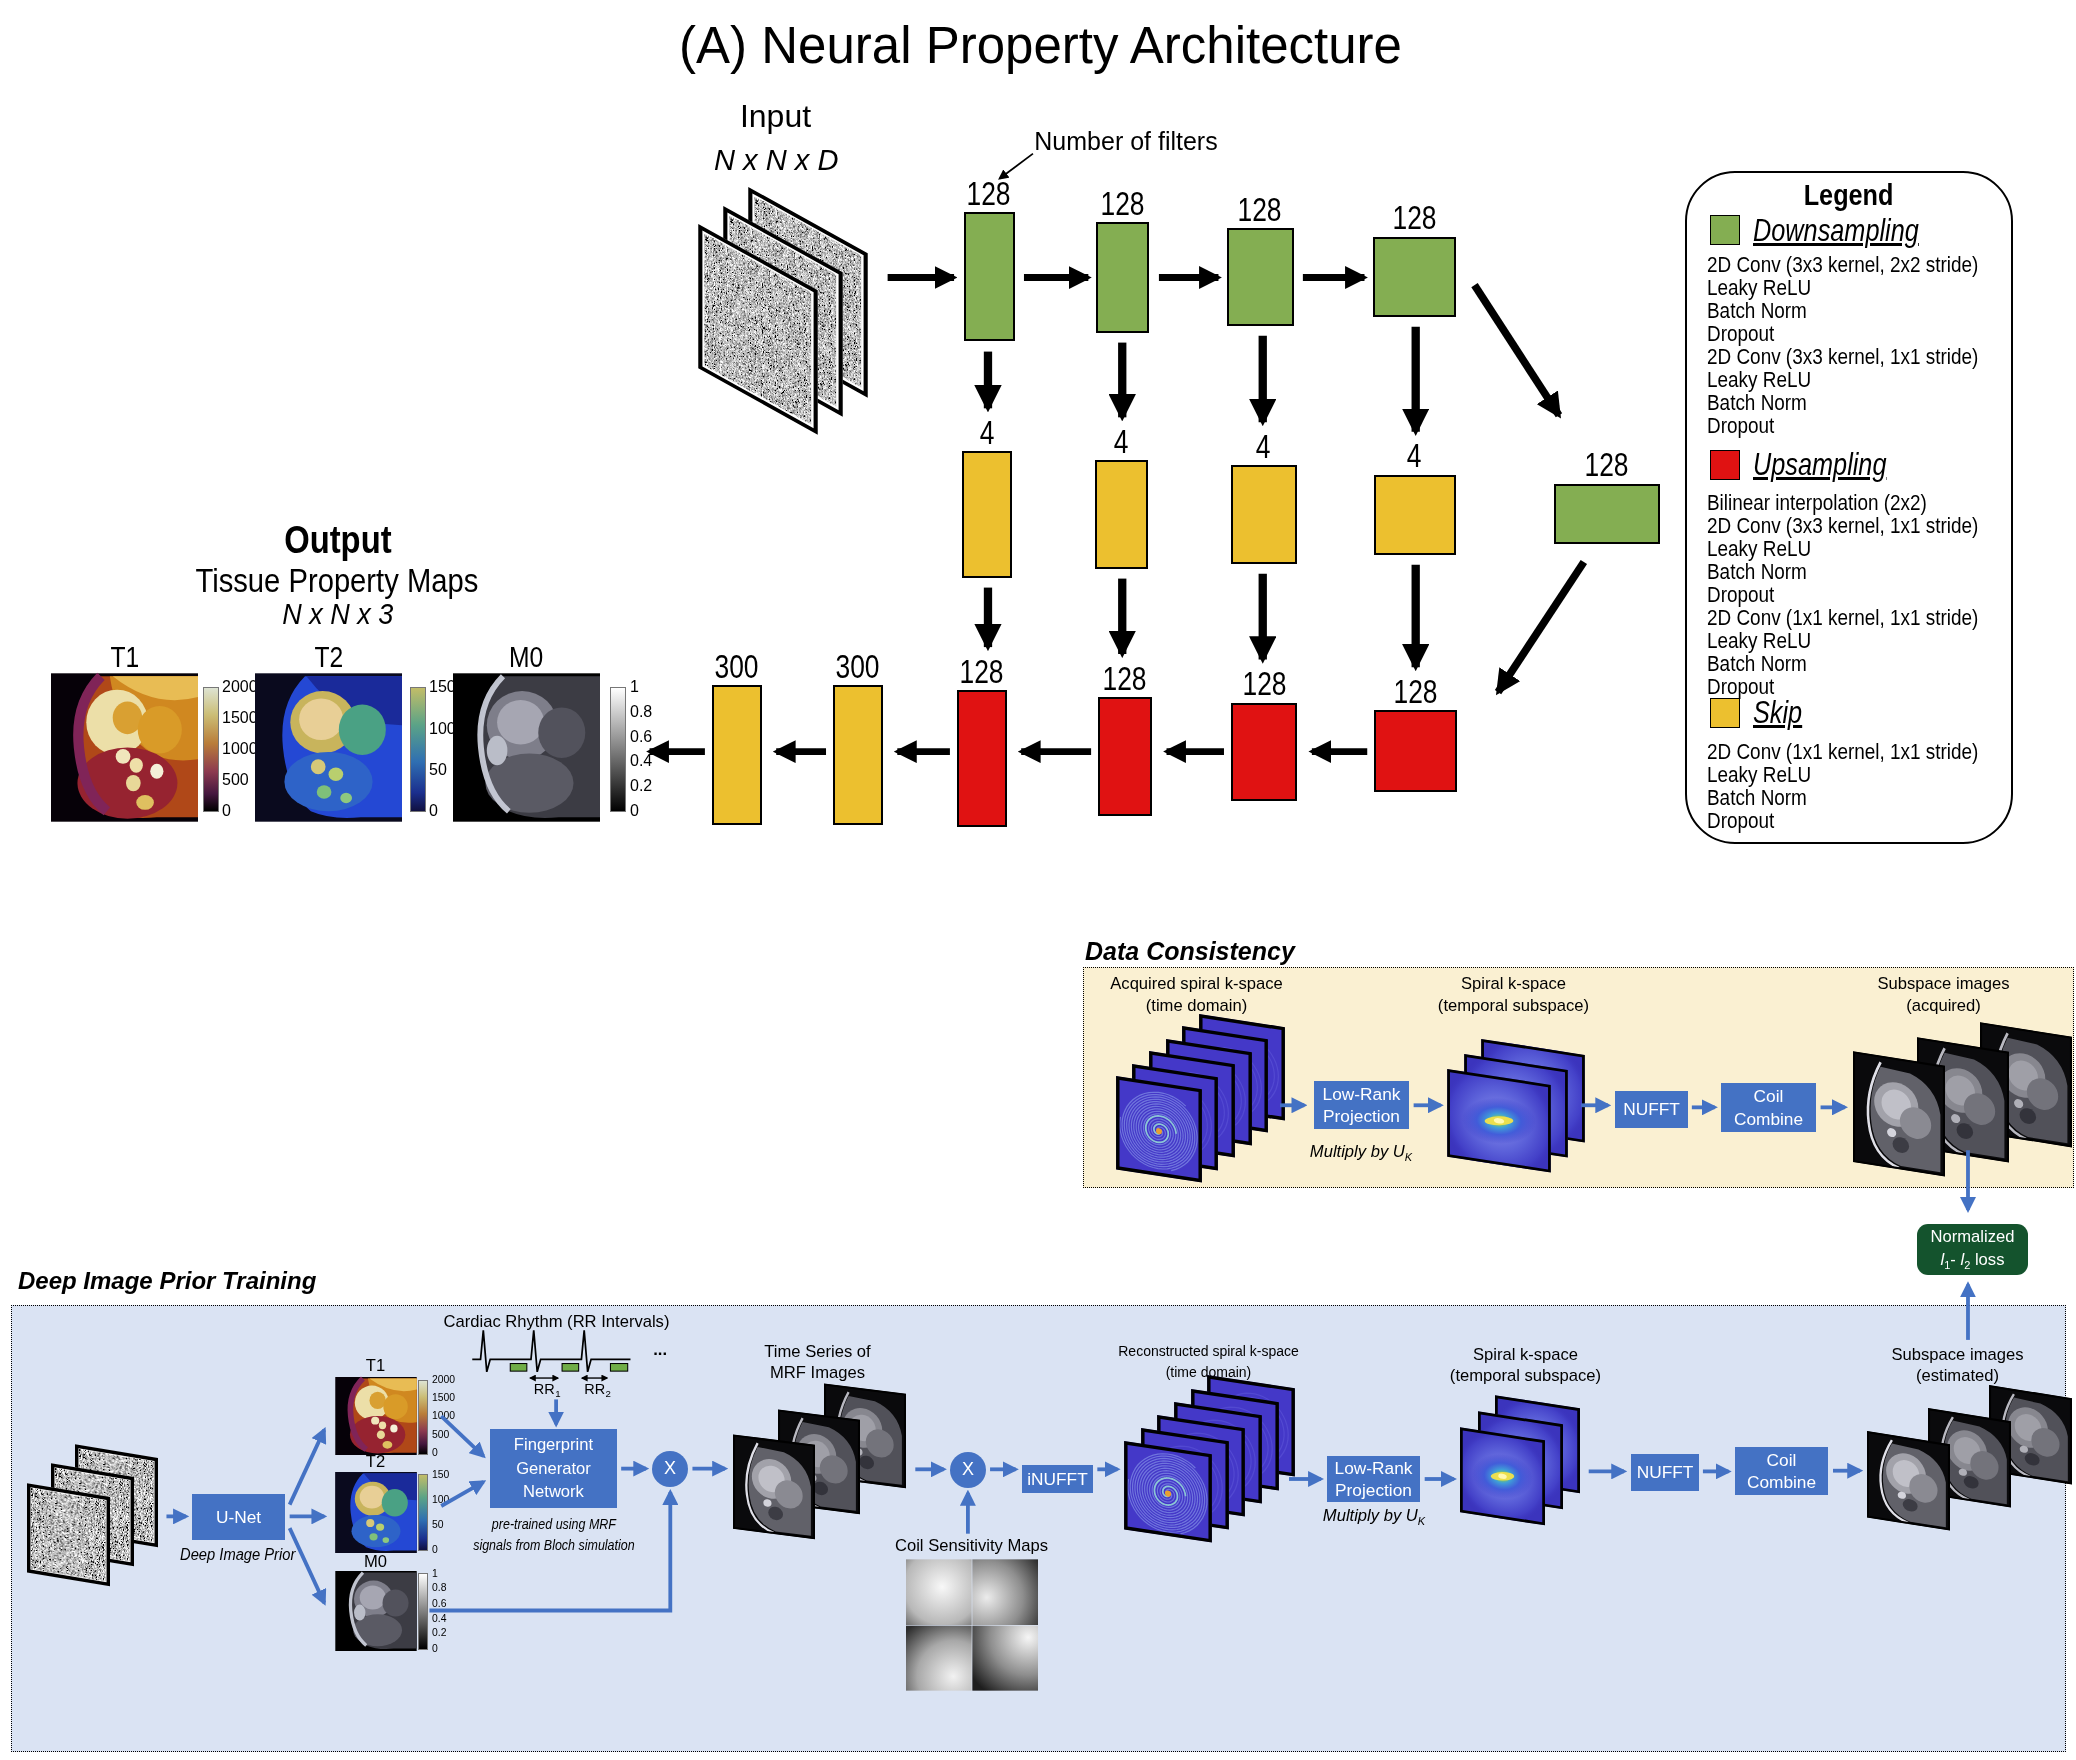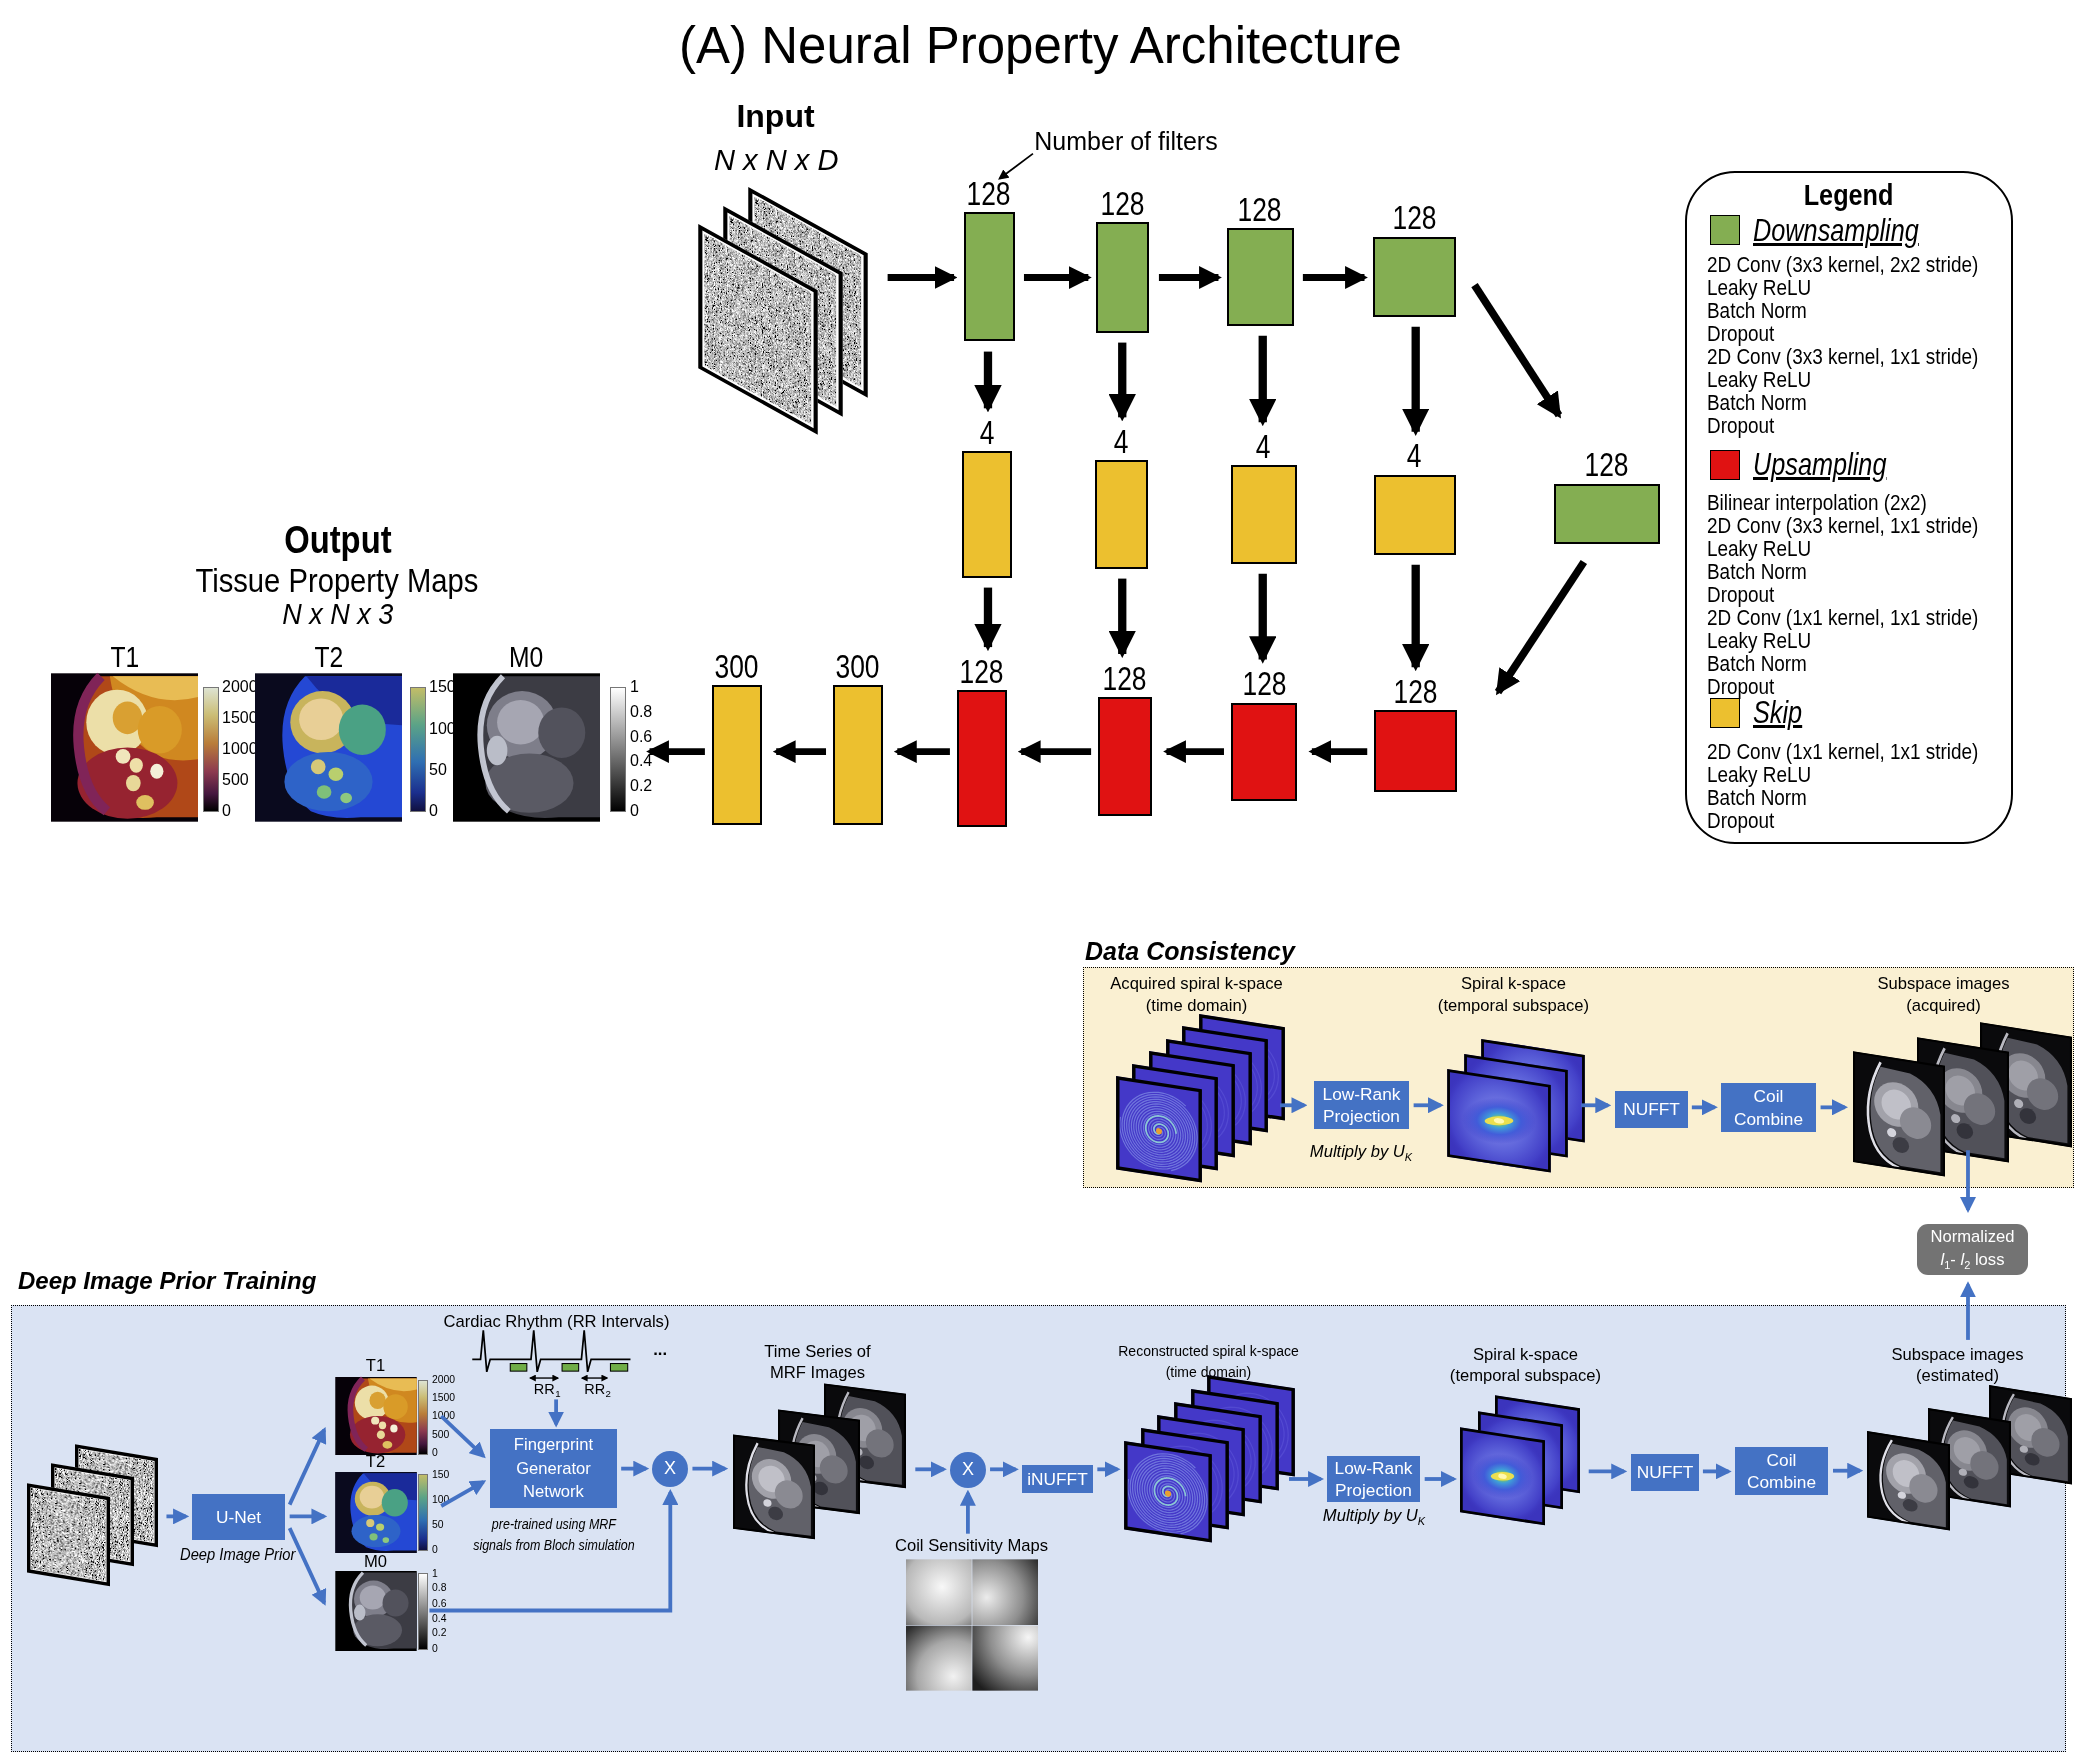--- a/index.html
+++ b/index.html
@@ -70,21 +70,21 @@
           <stop offset="1" stop-color="#2c2c2c"></stop>
         </radialGradient>
 <radialGradient id="cq4" cx="0.85" cy="0.18" r="1.05">
           <stop offset="0" stop-color="#f6f6f6"></stop>
           <stop offset="0.55" stop-color="#8e8e8e"></stop>
           <stop offset="1" stop-color="#1e1e1e"></stop>
         </radialGradient>
 </defs>
     </svg>
 <div class="lbl" style="left:487px;top:16px;width:1107px;"><span style="font-size:51px;">(A) Neural Property Architecture</span></div>
-<div class="lbl" style="left:637px;top:98px;width:277px;"><span style="font-size:32px;font-weight:bold;text-align:center;">Input</span></div>
+<div class="lbl" style="left:637px;top:98px;width:277px;"><span style="font-size:32px;font-weight:normal;text-align:center;">Input</span></div>
 <div class="lbl" style="left:638px;top:143px;width:277px;"><span style="font-size:30px;font-style:italic;transform:scaleX(0.97);">N x N x D</span></div>
 <div class="lbl" style="left:953px;top:127px;width:346px;"><span style="font-size:25px;">Number of filters</span></div>
 <div class="blk" style="left:964px;top:212px;width:51px;height:129px;background:#84AE52;"></div>
 <div class="lbl" style="left:933px;top:175px;width:111px;"><span style="font-size:33px;transform:scaleX(0.8);">128</span></div>
 <div class="blk" style="left:1096px;top:222px;width:53px;height:111px;background:#84AE52;"></div>
 <div class="lbl" style="left:1067px;top:185px;width:111px;"><span style="font-size:33px;transform:scaleX(0.8);">128</span></div>
 <div class="blk" style="left:1227px;top:228px;width:67px;height:98px;background:#84AE52;"></div>
 <div class="lbl" style="left:1204px;top:191px;width:111px;"><span style="font-size:33px;transform:scaleX(0.8);">128</span></div>
 <div class="blk" style="left:1373px;top:237px;width:83px;height:80px;background:#84AE52;"></div>
 <div class="lbl" style="left:1359px;top:199px;width:111px;"><span style="font-size:33px;transform:scaleX(0.8);">128</span></div>
@@ -153,21 +153,21 @@
 <div class="bb" style="left:1314px;top:1081px;width:95px;height:48px;font-size:17.3px;">
       <div>Low-Rank<br>Projection</div>
     </div>
 <div class="lbl" style="left:1292px;top:1142px;width:138px;"><span style="font-size:16.6px;font-style:italic;">Multiply by U<sub style="font-size:11px;">K</sub></span></div>
 <div class="bb" style="left:1615px;top:1091px;width:73px;height:37px;font-size:17.3px;">
       <div>NUFFT</div>
     </div>
 <div class="bb" style="left:1721px;top:1083px;width:95px;height:49px;font-size:17.3px;">
       <div>Coil<br>Combine</div>
     </div>
-<div class="bb" style="left:1917px;top:1224px;width:111px;height:51px;background:#737373;border-radius:11px;font-size:16.6px;line-height:1.4;">
+<div class="bb" style="left:1917px;top:1224px;width:111px;height:51px;background:#14532d;border-radius:11px;font-size:16.6px;line-height:1.4;">
       <div>Normalized<br><i>l</i><sub style="font-size:11px;">1</sub>- <i>l</i><sub style="font-size:11px;">2</sub> loss</div>
     </div>
 <div class="lbl" style="left:18px;top:1267px;width:485px;text-align:left;"><span style="font-size:24px;font-weight:bold;font-style:italic;">Deep Image Prior Training</span></div>
 <div class="abs" style="left:11px;top:1305px;width:2055px;height:447px;background:#DAE3F3;border:1.4px dotted #000;box-sizing:border-box;"></div>
 <div class="bb" style="left:192px;top:1494px;width:93px;height:46px;font-size:17.3px;">
       <div>U-Net</div>
     </div>
 <div class="lbl" style="left:148px;top:1546px;width:180px;"><span style="font-size:16px;font-style:italic;transform:scaleX(0.92);">Deep Image Prior</span></div>
 <div class="bb" style="left:490px;top:1429px;width:127px;height:79px;font-size:16.6px;line-height:23.5px;">
       <div>Fingerprint<br>Generator<br>Network</div>

